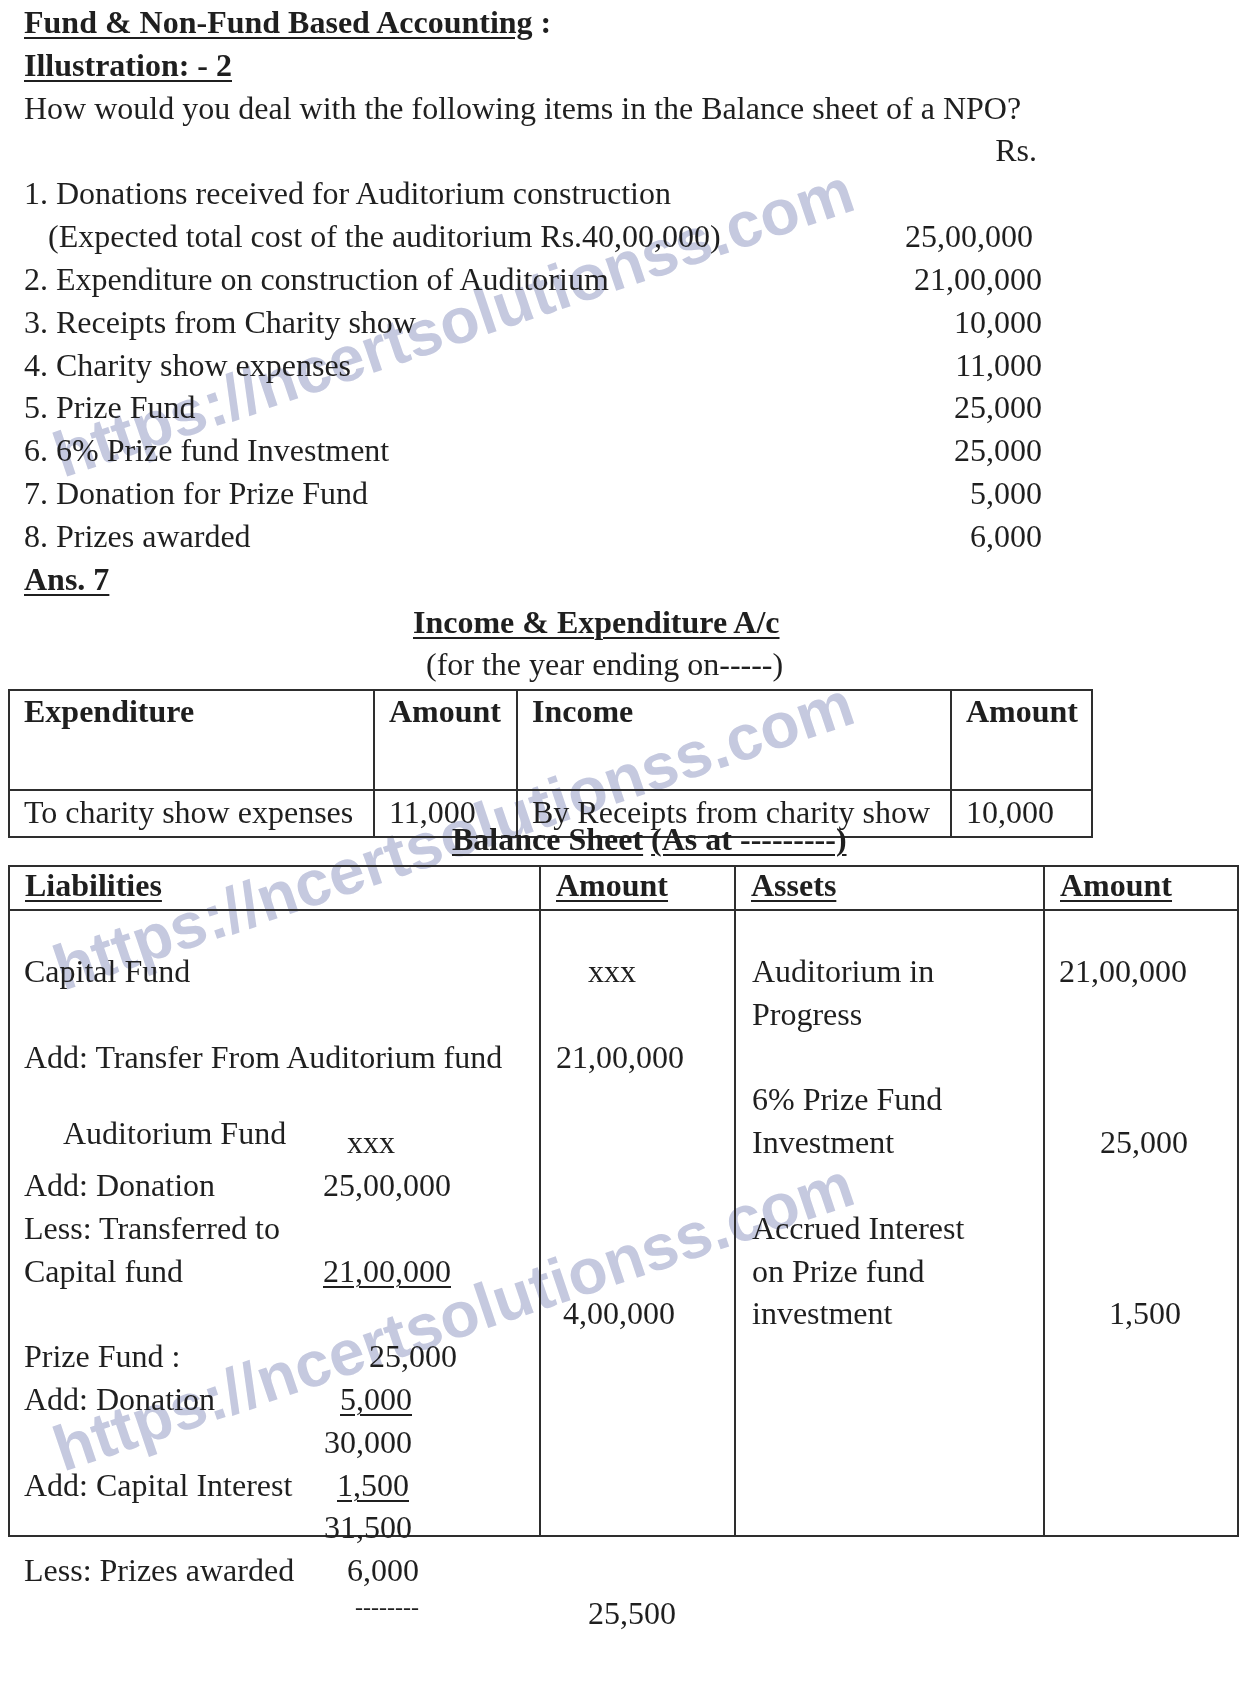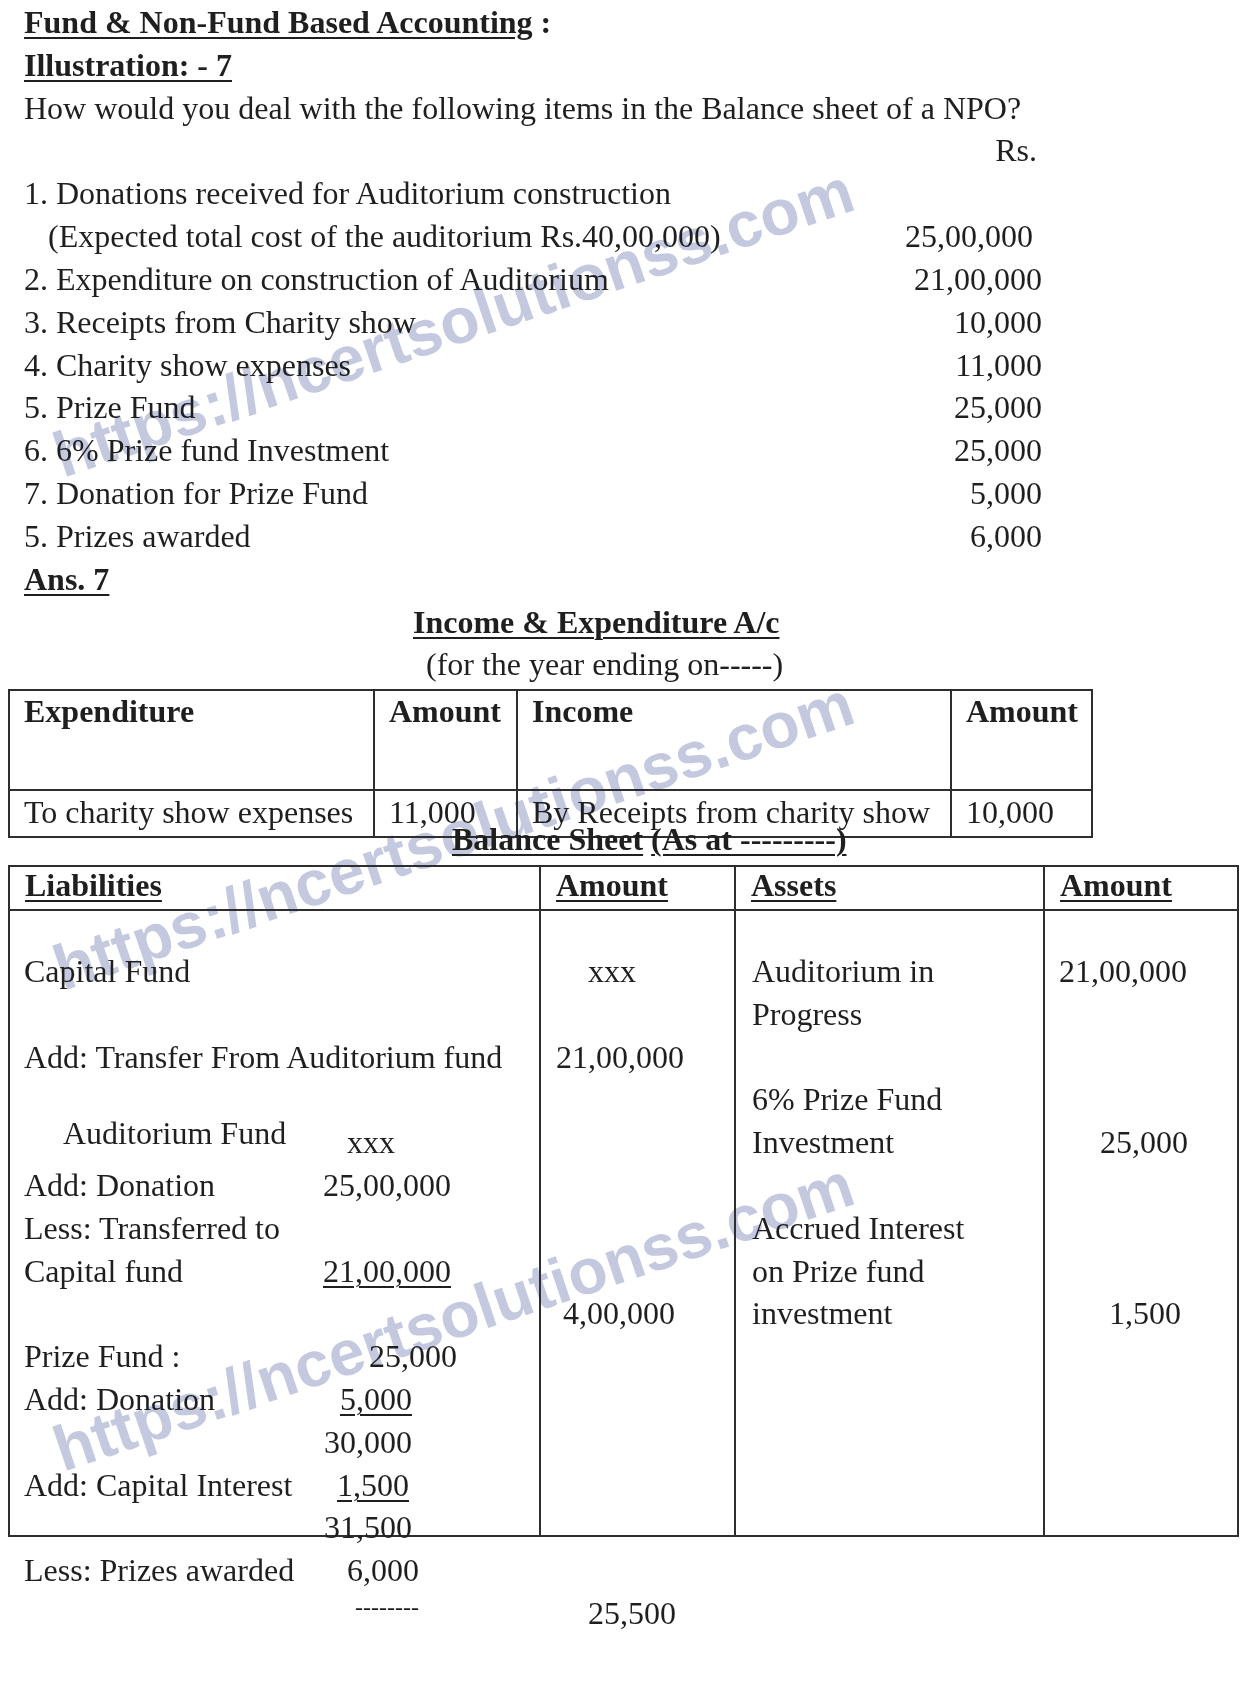--- a/index.html
+++ b/index.html
@@ -71,21 +71,21 @@
 
 <div class="page">
 
   <div class="wm" style="top:424px;">https://ncertsolutionss.com</div>
   <div class="wm" style="top:937px;">https://ncertsolutionss.com</div>
   <div class="wm" style="top:1418px;">https://ncertsolutionss.com</div>
 
   <div class="ln b" style="left:24px; top:6px;">
     <span class="u">Fund &amp; Non-Fund Based Accounting</span><span> :</span>
   </div>
-  <div class="ln b u" style="left:24px; top:49px;">Illustration: - 7</div>
+  <div class="ln b u" style="left:24px; top:49px;">Illustration: - 2</div>
   <div class="ln" style="left:24px; top:92px;">How would you deal with the following items in the Balance sheet of a NPO?</div>
   <div class="ln amt" style="left:877px; top:134px;">Rs.</div>
 
   <div>
     <div class="ln" style="left:24px; top:177px;">1. Donations received for Auditorium construction</div>
     <div class="ln" style="left:48px; top:220px;">(Expected total cost of the auditorium Rs.40,00,000)</div>
     <div class="ln amt" style="left:873px; top:220px;">25,00,000</div>
 
     <div class="ln" style="left:24px; top:263px;">2. Expenditure on construction of Auditorium</div>
     <div class="ln amt" style="left:882px; top:263px;">21,00,000</div>
@@ -98,21 +98,21 @@
 
     <div class="ln" style="left:24px; top:391px;">5. Prize Fund</div>
     <div class="ln amt" style="left:882px; top:391px;">25,000</div>
 
     <div class="ln" style="left:24px; top:434px;">6. 6% Prize fund Investment</div>
     <div class="ln amt" style="left:882px; top:434px;">25,000</div>
 
     <div class="ln" style="left:24px; top:477px;">7. Donation for Prize Fund</div>
     <div class="ln amt" style="left:882px; top:477px;">5,000</div>
 
-    <div class="ln" style="left:24px; top:520px;">5. Prizes awarded</div>
+    <div class="ln" style="left:24px; top:520px;">8. Prizes awarded</div>
     <div class="ln amt" style="left:882px; top:520px;">6,000</div>
   </div>
 
   <div class="ln b u" style="left:24px; top:563px;">Ans. 7</div>
 
   <div class="ln b u" style="left:413px; top:606px;">Income &amp; Expenditure A/c</div>
   <div class="ln" style="left:426px; top:648px;">(for the year ending on-----)</div>
 
   <table class="acct" style="left:8px; top:689px; width:1083px;">
     <colgroup>

